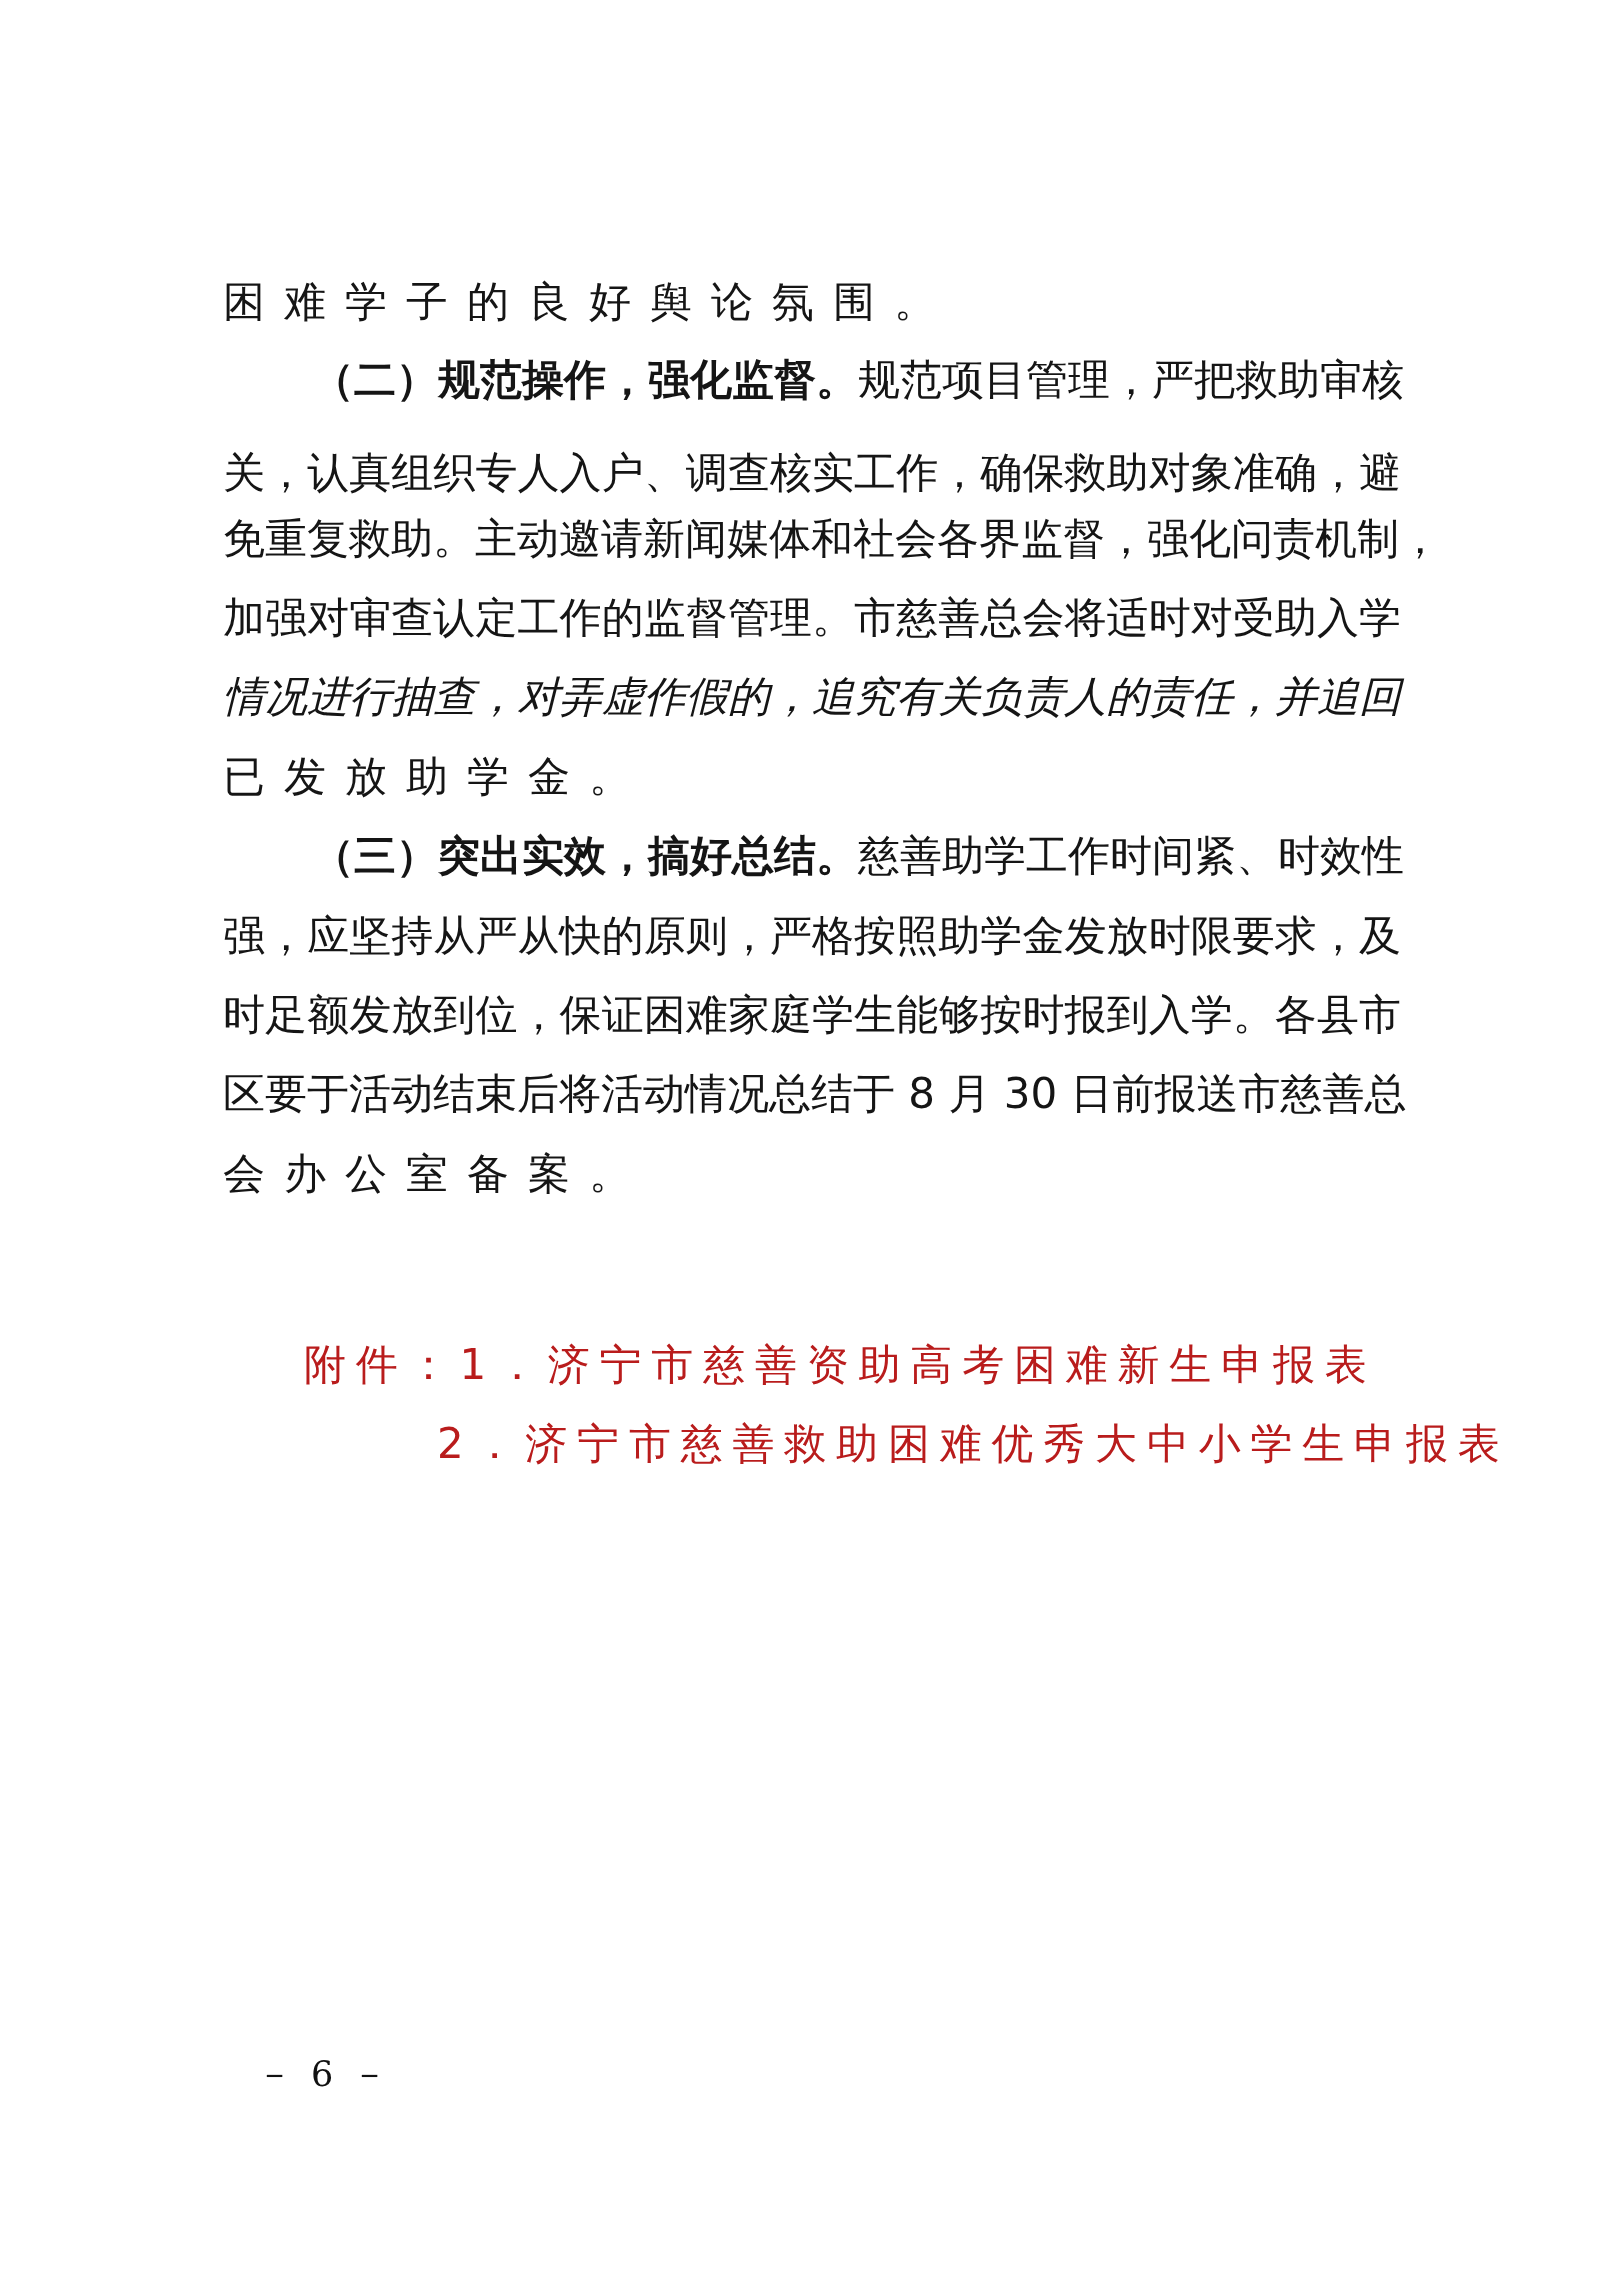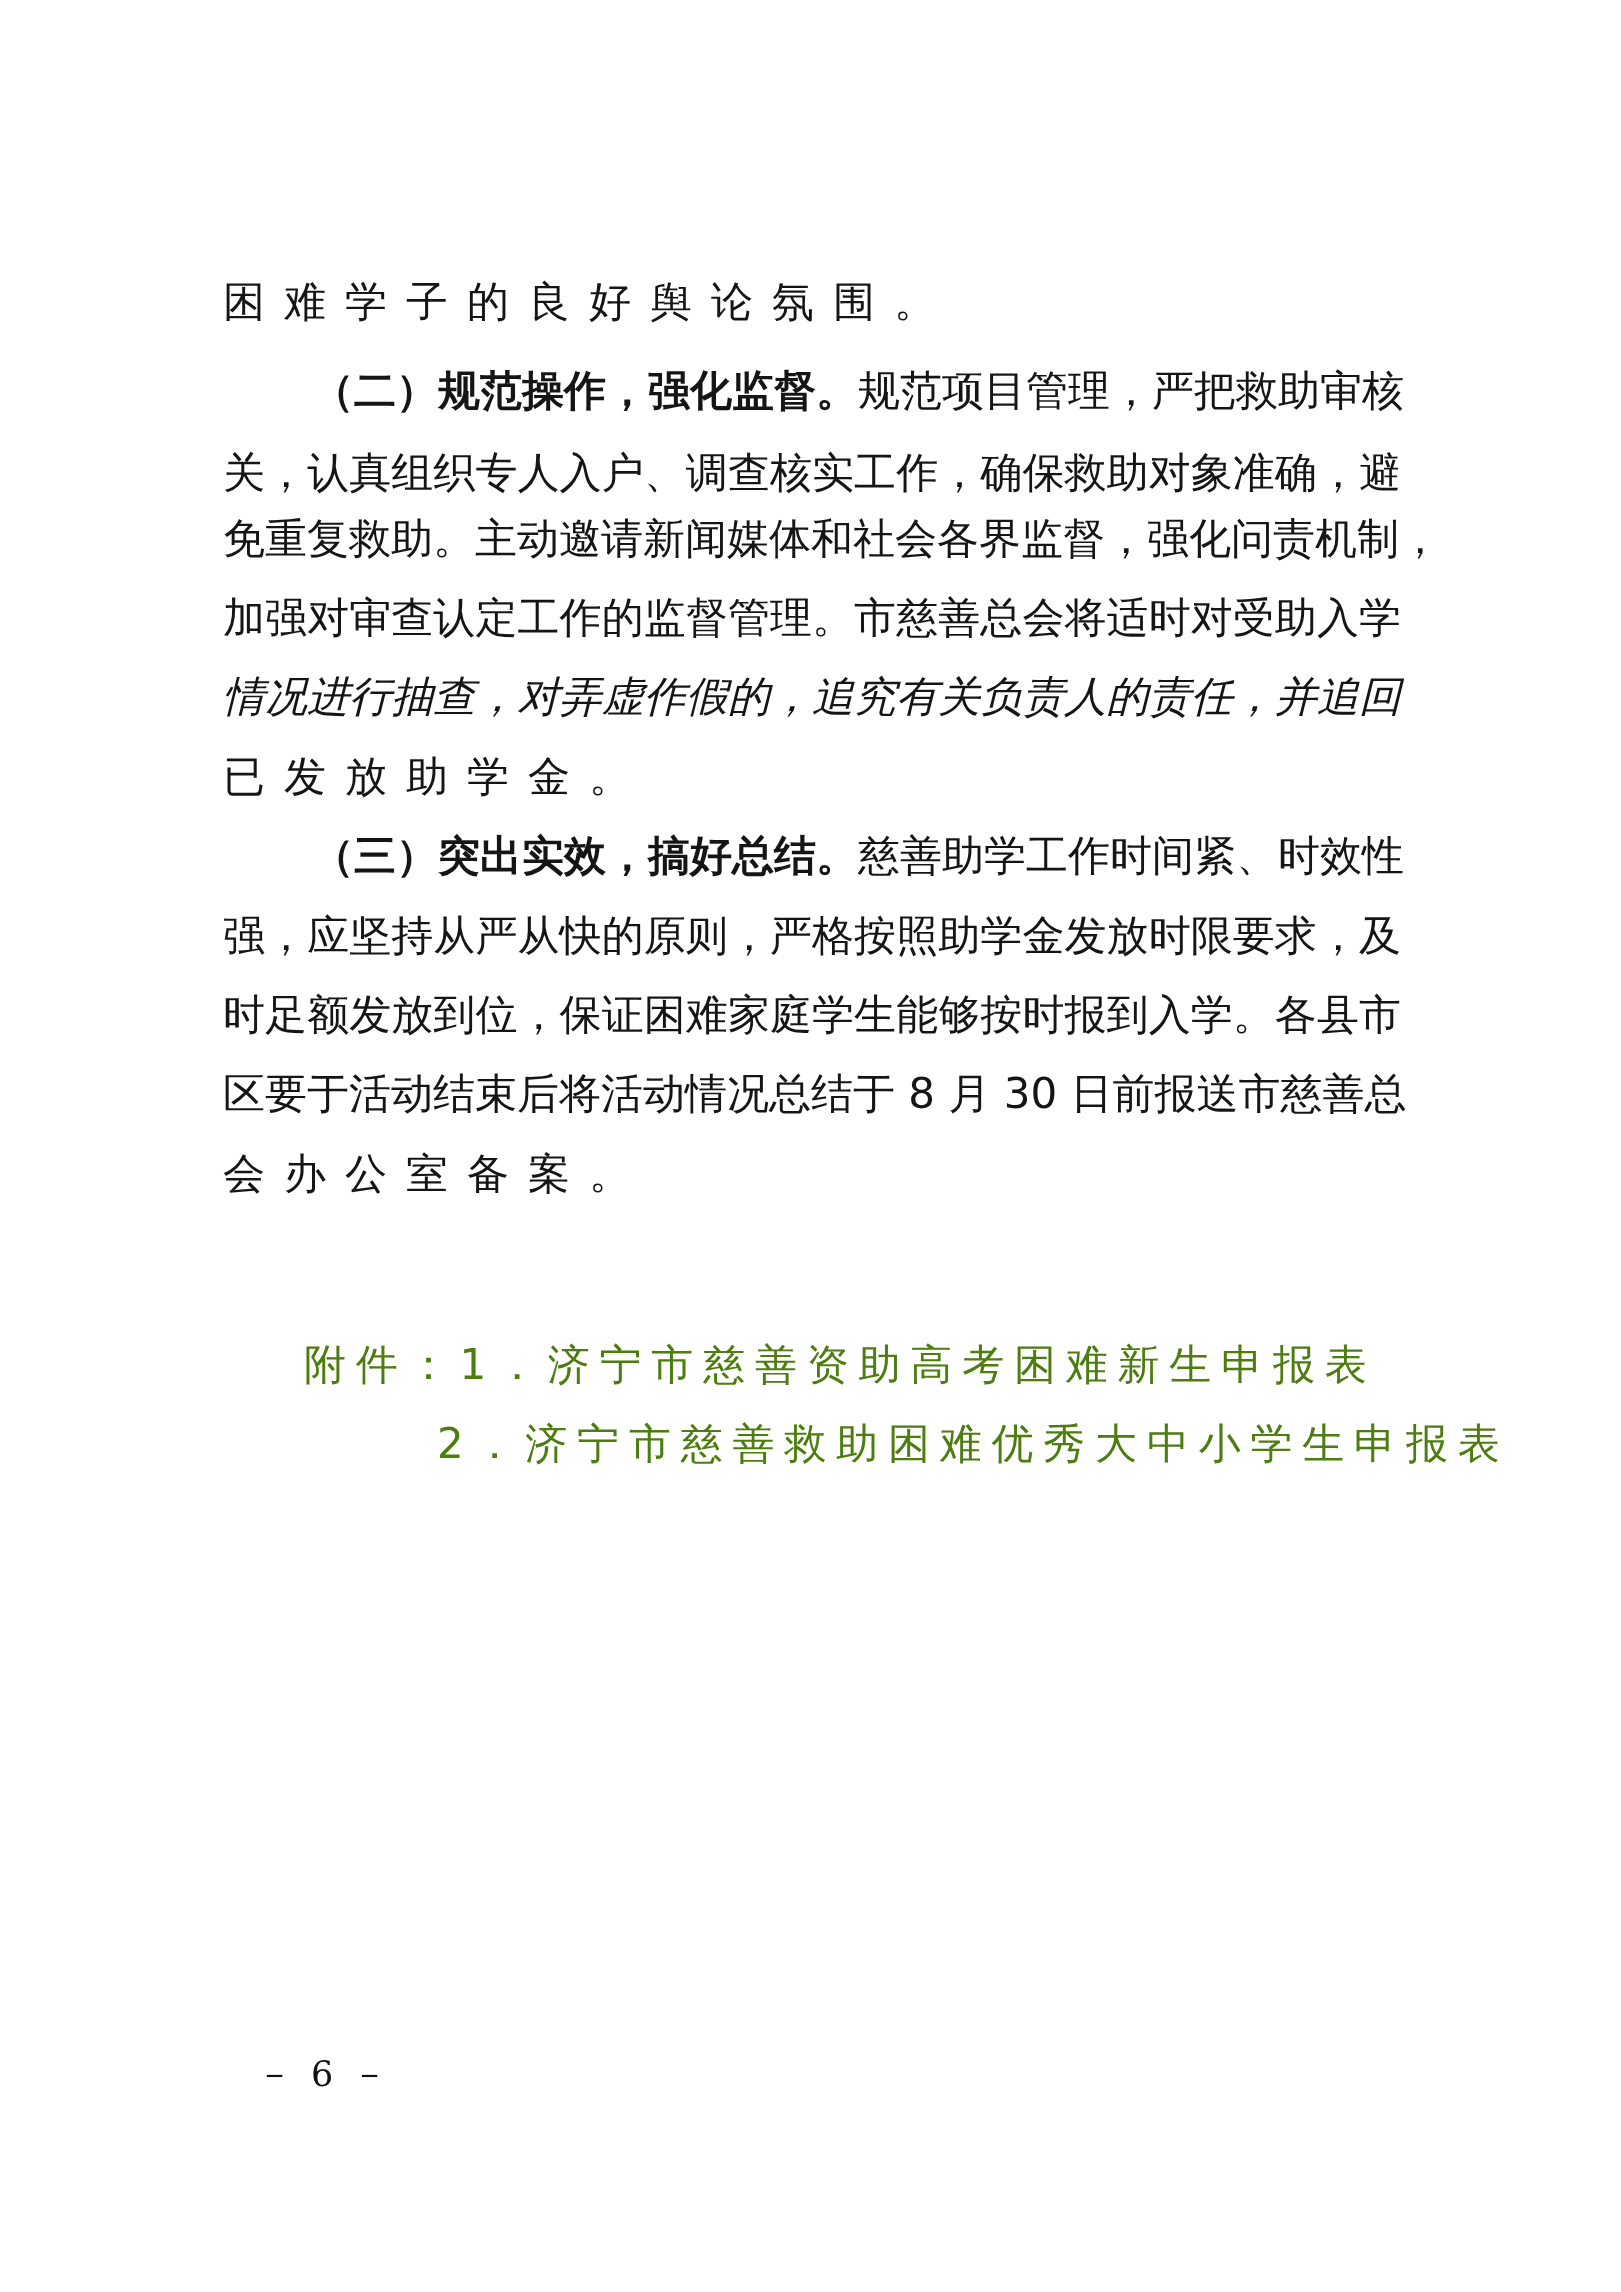--- a/index.html
+++ b/index.html
@@ -48,21 +48,21 @@
     .bold {
       font-weight: bold;
     }
     .attach {
       position: absolute;
       font-size: 42px;
       line-height: 59px;
       height: 59px;
       white-space: nowrap;
       letter-spacing: 9.8px;
-      color: #4d7c0f;
+      color: #b91c1c;
     }
     .page-number {
       position: absolute;
       left: 257px;
       top: 2050px;
       font-family: "DejaVu Serif", "Liberation Serif", serif;
       font-size: 35px;
       line-height: 49px;
       letter-spacing: 3.9px;
       color: #111111;
@@ -71,21 +71,21 @@
   </style>
 </head>
 <body>
 
 <div class="page">
 
   <div class="line" style="top:272px;">
     <span>困难学子的良好舆论氛围。</span>
   </div>
 
-  <div class="line indent just" style="top:350px;margin-top:11px;">
+  <div class="line indent just" style="top:350px;">
     <span class="bold">（二）规范操作，强化监督。</span><span>规范项目管理，严把救助审核</span>
   </div>
   <div class="line just" style="top:443px;">
     <span>关，认真组织专人入户、调查核实工作，确保救助对象准确，避</span>
   </div>
   <div class="line just" style="top:509px;">
     <span>免重复救助。主动邀请新闻媒体和社会各界监督，强化问责机制，</span>
   </div>
   <div class="line just" style="top:588px;">
     <span>加强对审查认定工作的监督管理。市慈善总会将适时对受助入学</span>

